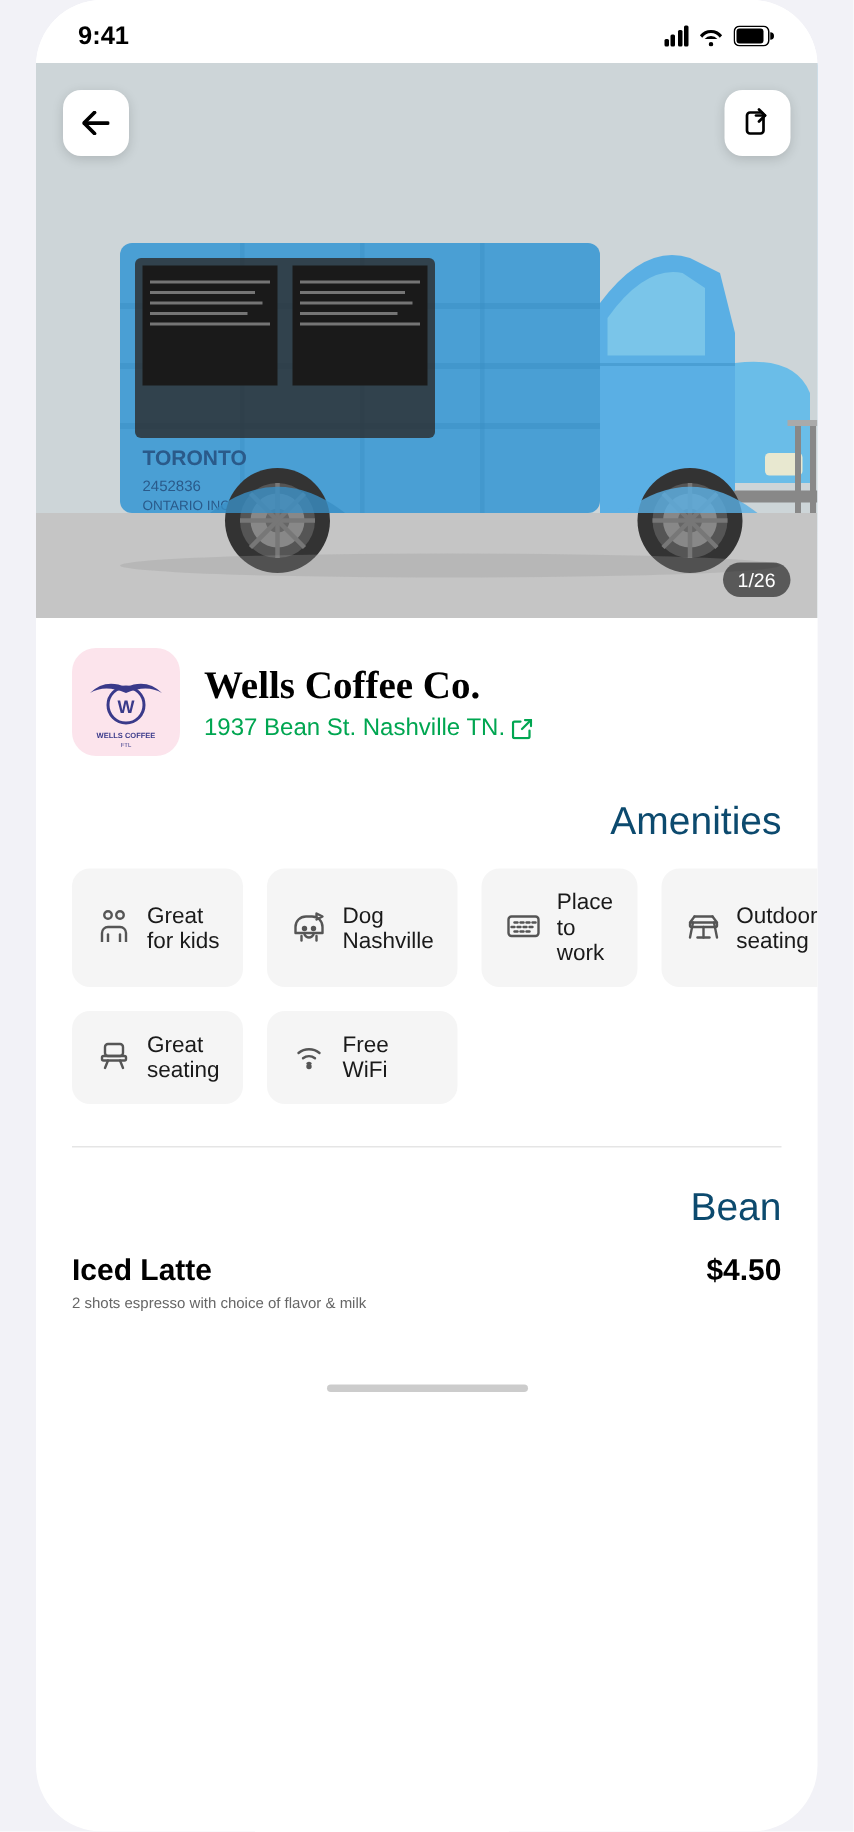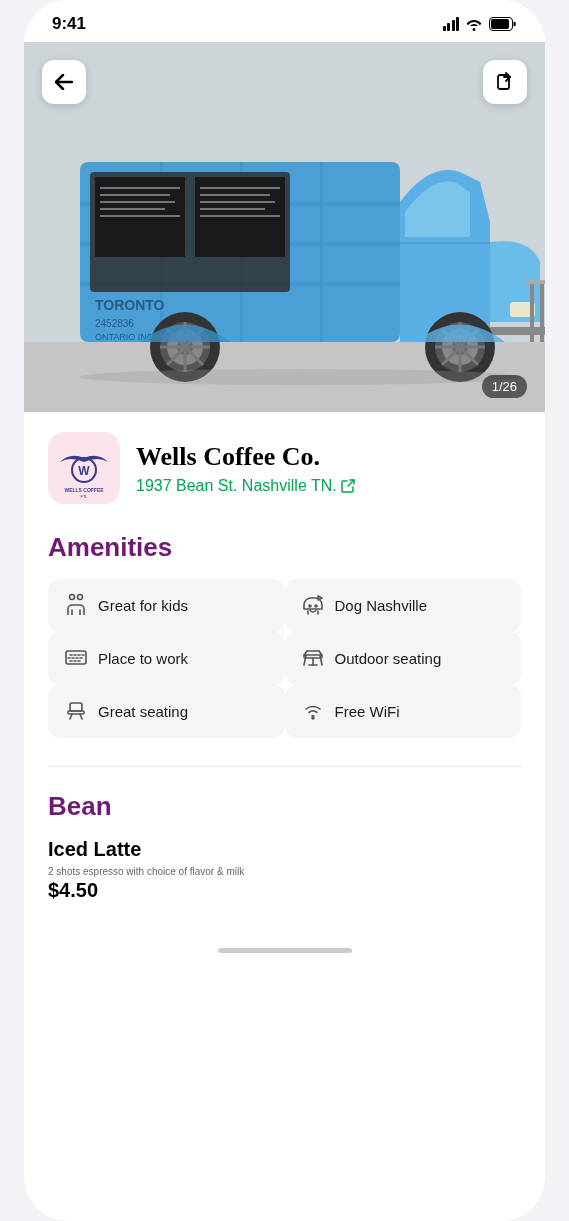--- a/index.html
+++ b/index.html
@@ -140,29 +140,30 @@
       display: flex;
       align-items: center;
       gap: 4px;
       margin-top: 4px;
       cursor: pointer;
     }
 
     
     .section-title {
       font-size: 26px;
-      font-weight: 700;
-      color: #701a75;
+      font-weight: 400;
+      color: #0c4a6e;
       margin-bottom: 16px;
+      text-align: right;
     }
 
     .amenities-grid {
       display: grid;
-      grid-template-columns: 1fr 1fr;
-      gap: 0;
+      grid-template-columns: 1fr 1fr 1fr 1fr;
+      gap: 16px;
       margin-bottom: 28px;
     }
 
     .amenity-chip {
       display: flex;
       align-items: center;
       gap: 10px;
       background: #f5f5f5;
       border-radius: 12px;
       padding: 14px 16px;
@@ -186,21 +187,20 @@
     
     .menu-section {
       padding-bottom: 30px;
     }
 
     .menu-item {
       display: flex;
       justify-content: space-between;
       align-items: flex-start;
       margin-bottom: 6px;
-      flex-direction: column;
     }
 
     .menu-item-name {
       font-size: 20px;
       font-weight: 700;
       color: #000;
     }
 
     .menu-item-price {
       font-size: 20px;

